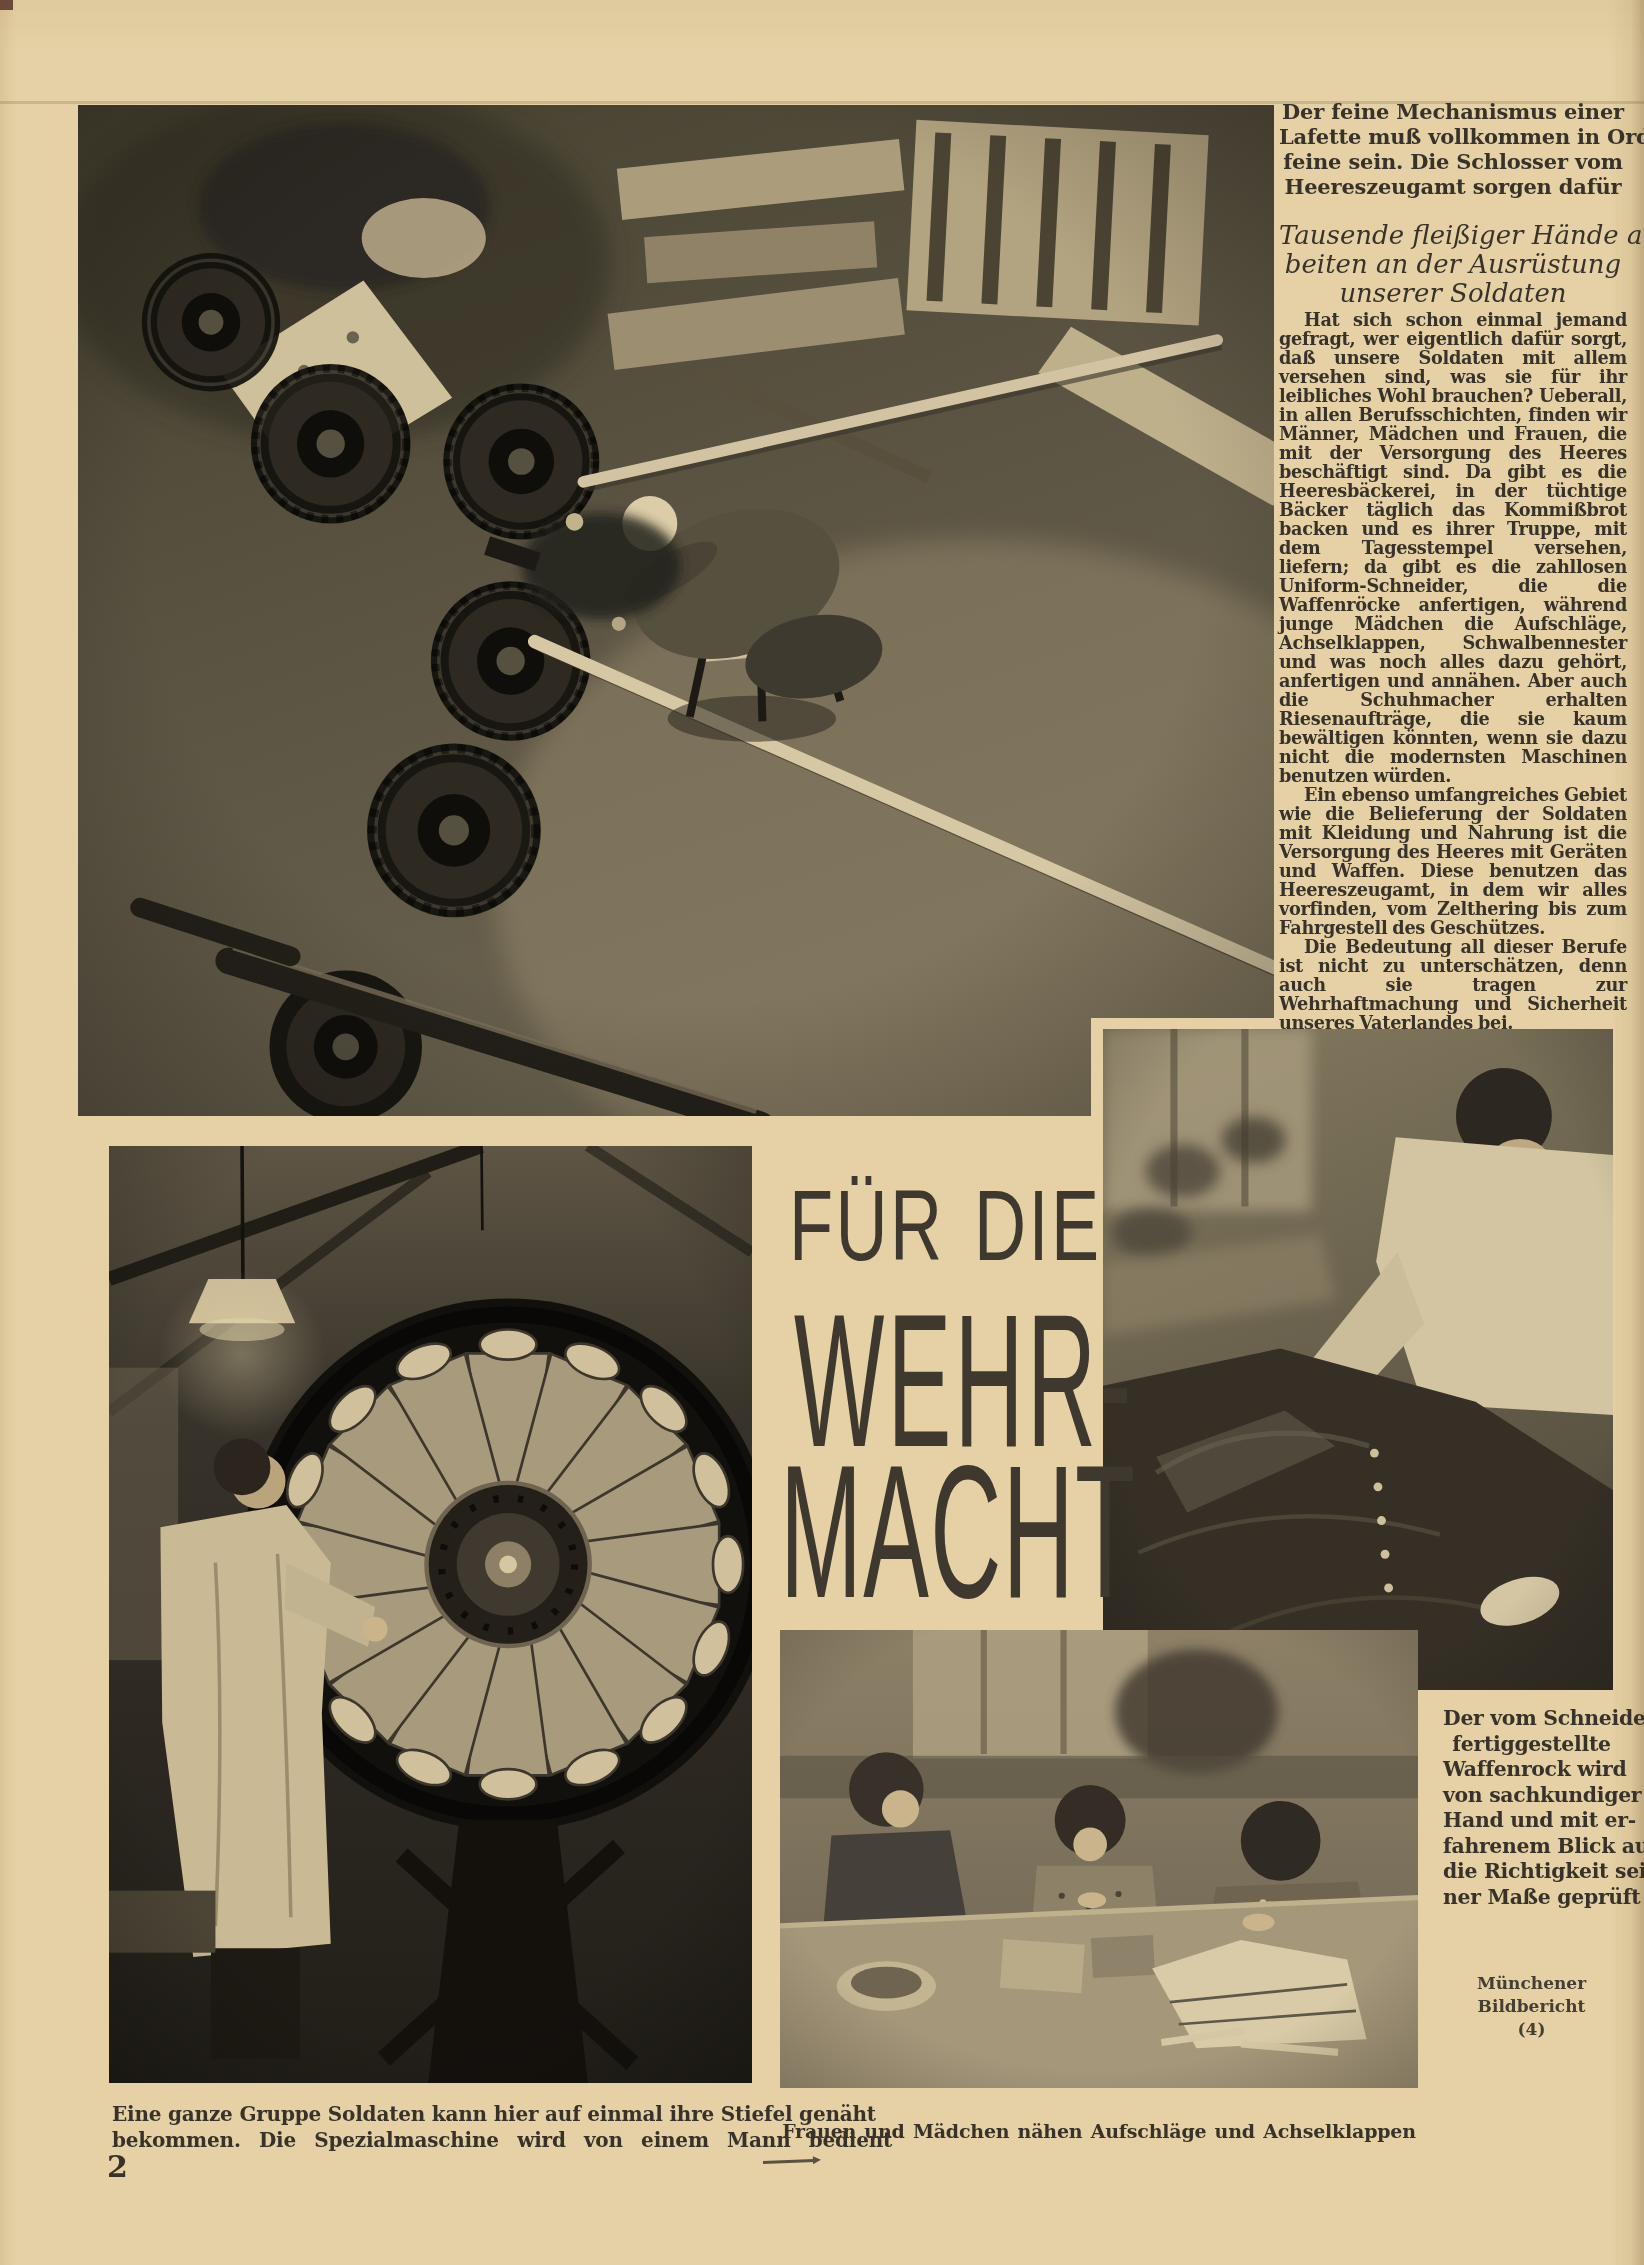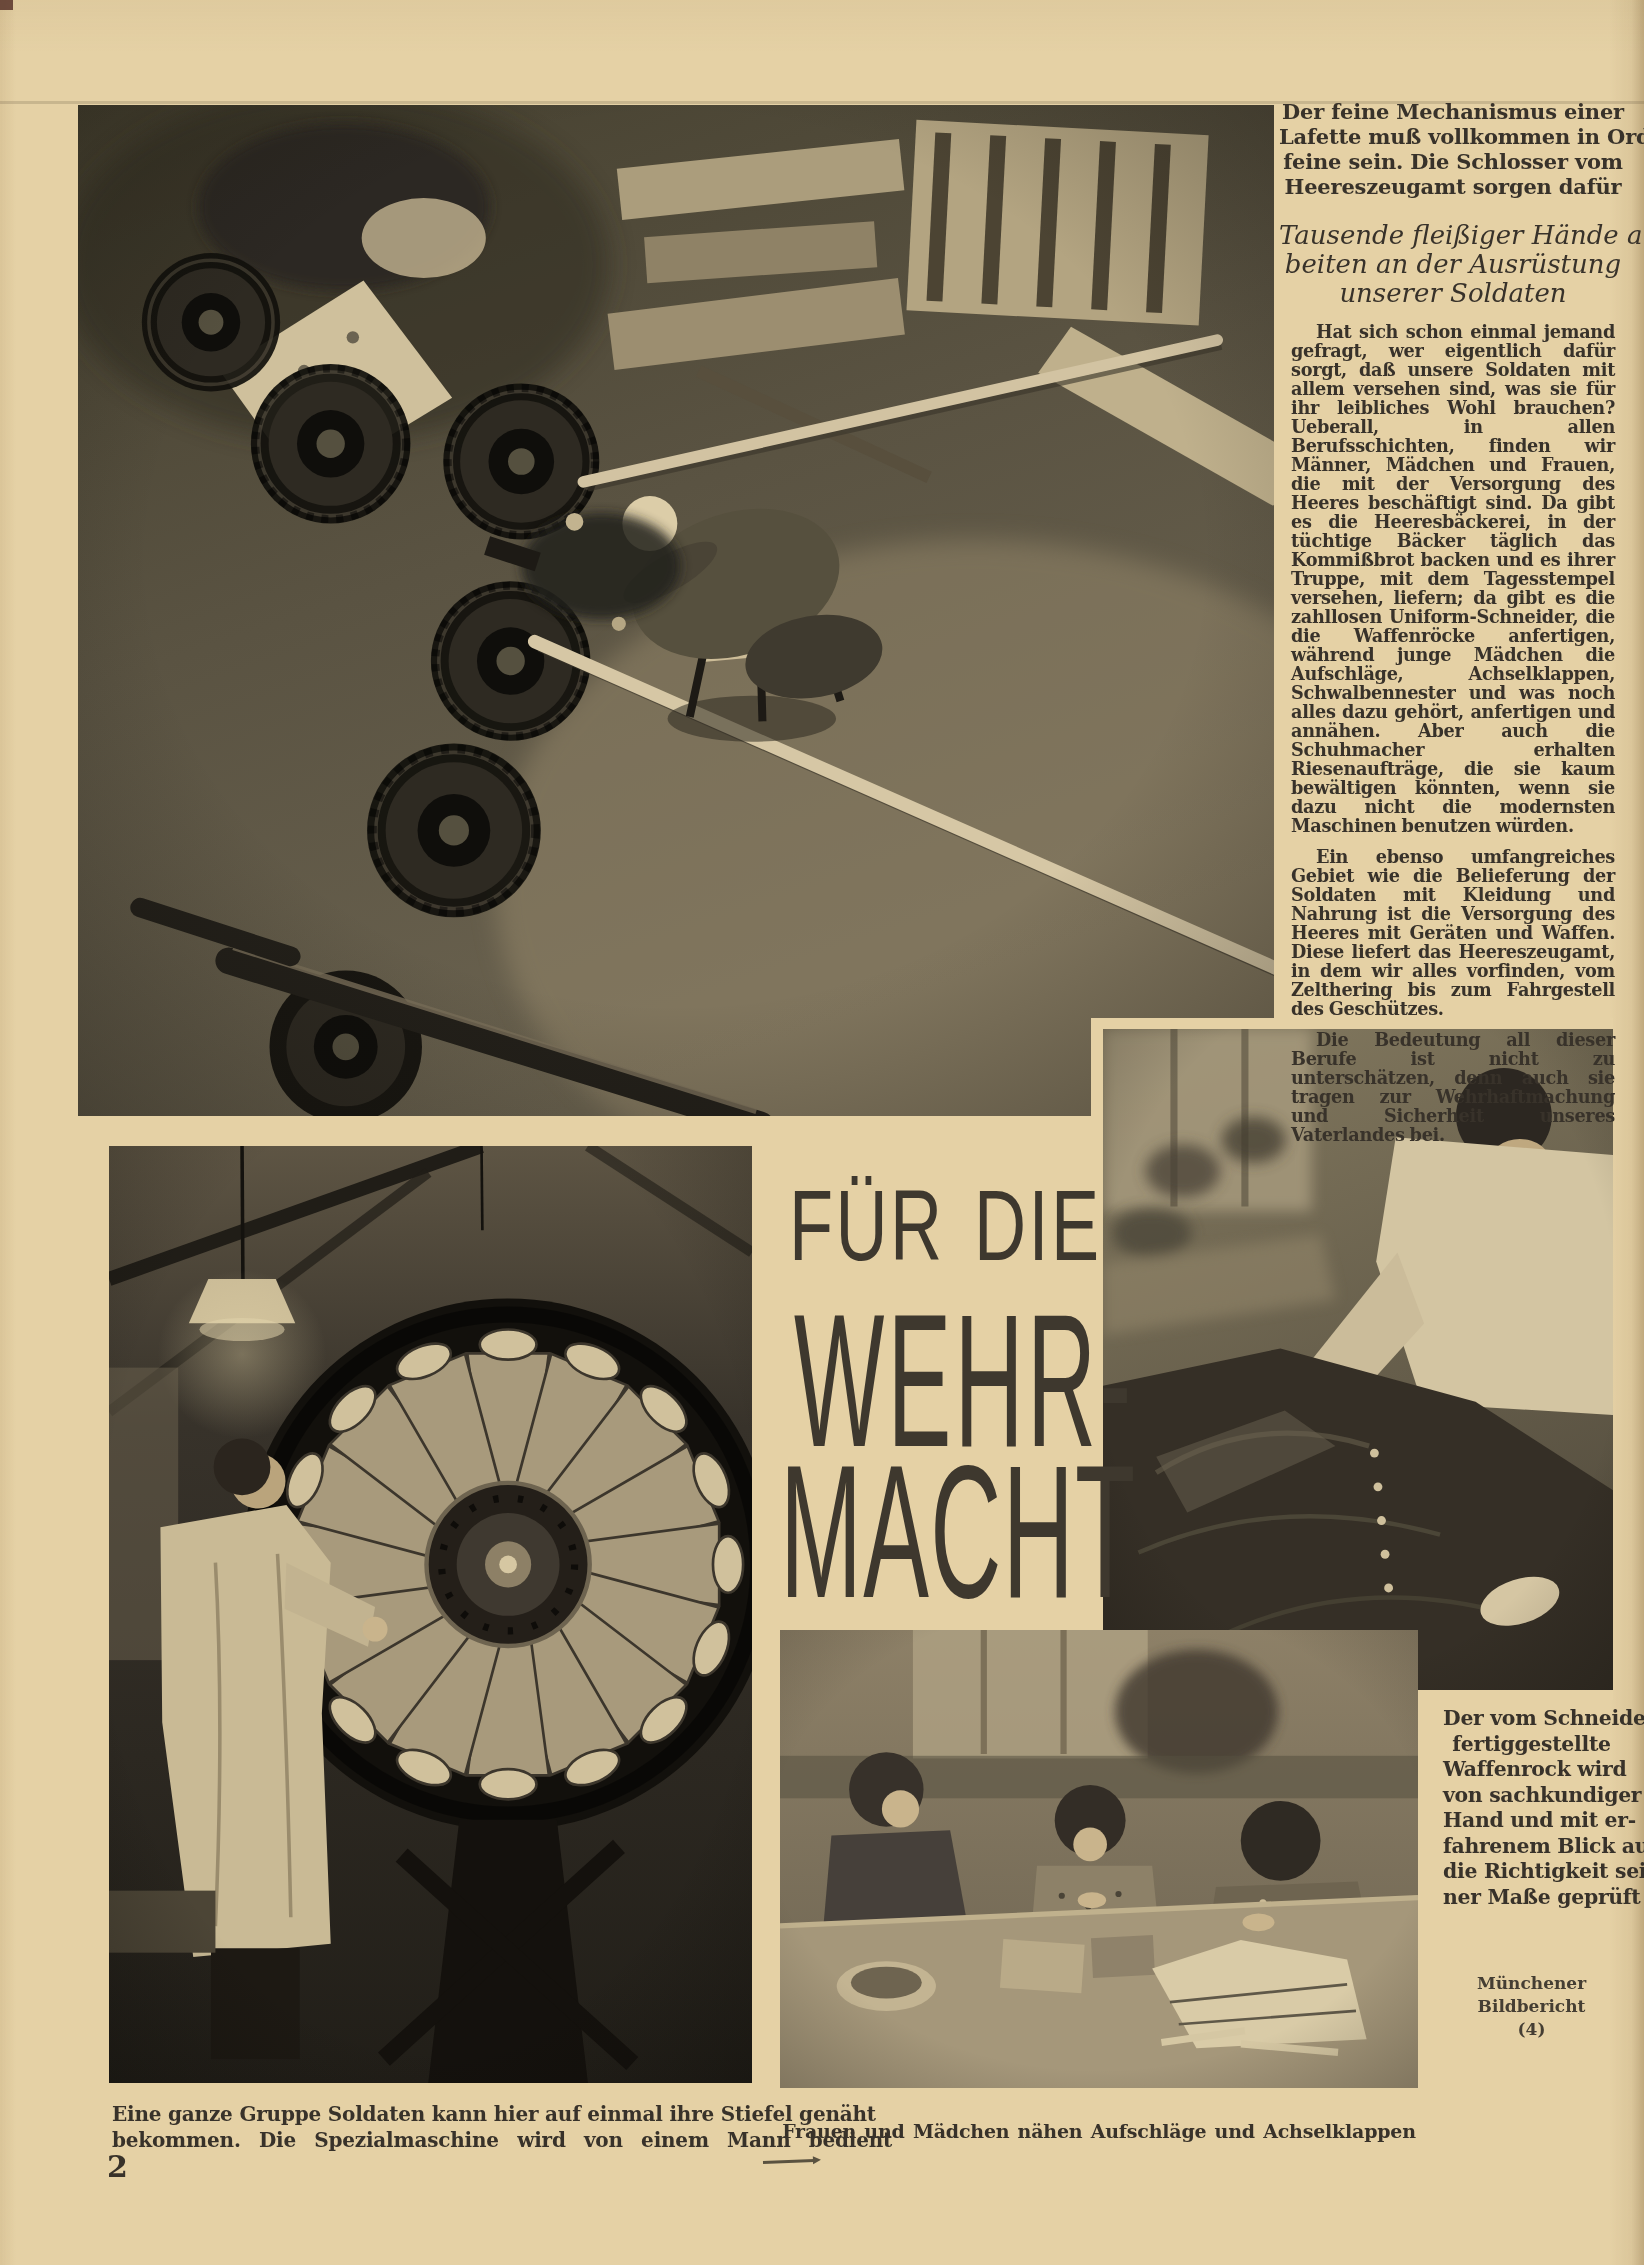--- a/index.html
+++ b/index.html
@@ -20,21 +20,21 @@
   
   .cap-top{left:1279px;top:99px;width:348px;text-align:center;
     font-weight:bold;font-size:21px;line-height:25px;letter-spacing:-0.2px;}
   .cap-top div{white-space:nowrap;}
   .heading-it{left:1279px;top:221px;width:348px;text-align:center;
     font-style:italic;font-size:26px;line-height:29px;font-weight:500;}
   .heading-it div{white-space:nowrap;}
   .article{left:1279px;top:310px;width:348px;
     font-weight:bold;font-size:17.7px;line-height:19px;
     letter-spacing:-0.3px;word-spacing:-0.9px;text-align:justify;}
-  .article p{margin:12px;text-indent:25px;}
+  .article p{margin:0;text-indent:25px;}
 
   .tailor-cap{left:1443px;top:1706px;width:177px;text-align:center;
     font-weight:bold;font-size:20.4px;line-height:25.5px;letter-spacing:-0.3px;}
   .tailor-cap div{white-space:nowrap;}
   .credit{left:1443px;top:1972px;width:177px;text-align:center;
     font-weight:bold;font-size:17px;line-height:23px;color:#453e33;}
 
   
   .engine-cap{left:112px;top:2101px;width:640px;font-weight:bold;
     font-size:20px;line-height:26px;letter-spacing:-0.2px;}
@@ -422,21 +422,21 @@
 </div>
 
 <div class="abs heading-it">
   <div>Tausende fleißiger Hände ar-</div>
   <div>beiten an der Ausrüstung</div>
   <div>unserer Soldaten</div>
 </div>
 
 <div class="abs article">
   <p>Hat sich schon einmal jemand gefragt, wer eigentlich dafür sorgt, daß unsere Soldaten mit allem versehen sind, was sie für ihr leibliches Wohl brauchen? Ueberall, in allen Berufsschichten, finden wir Männer, Mädchen und Frauen, die mit der Versorgung des Heeres beschäftigt sind. Da gibt es die Heeresbäckerei, in der tüchtige Bäcker täglich das Kommißbrot backen und es ihrer Truppe, mit dem Tagesstempel versehen, liefern; da gibt es die zahllosen Uniform-Schneider, die die Waffenröcke anfertigen, während junge Mädchen die Aufschläge, Achselklappen, Schwalbennester und was noch alles dazu gehört, anfertigen und annähen. Aber auch die Schuhmacher erhalten Riesenaufträge, die sie kaum bewältigen könnten, wenn sie dazu nicht die modernsten Maschinen benutzen würden.</p>
-  <p>Ein ebenso umfangreiches Gebiet wie die Belieferung der Soldaten mit Kleidung und Nahrung ist die Versorgung des Heeres mit Geräten und Waffen. Diese liefert das Heereszeugamt, in dem wir alles vorfinden, vom Zelthering bis zum Fahrgestell des Geschützes.</p>
+  <p>Ein ebenso umfangreiches Gebiet wie die Belieferung der Soldaten mit Kleidung und Nahrung ist die Versorgung des Heeres mit Geräten und Waffen. Diese benutzen das Heereszeugamt, in dem wir alles vorfinden, vom Zelthering bis zum Fahrgestell des Geschützes.</p>
   <p>Die Bedeutung all dieser Berufe ist nicht zu unterschätzen, denn auch sie tragen zur Wehrhaftmachung und Sicherheit unseres Vaterlandes bei.</p>
 </div>
 
 <div class="abs tailor-cap">
   <div>Der vom Schneider</div>
   <div>fertiggestellte</div>
   <div>Waffenrock wird</div>
   <div>von sachkundiger</div>
   <div>Hand und mit er-</div>
   <div>fahrenem Blick auf</div>

